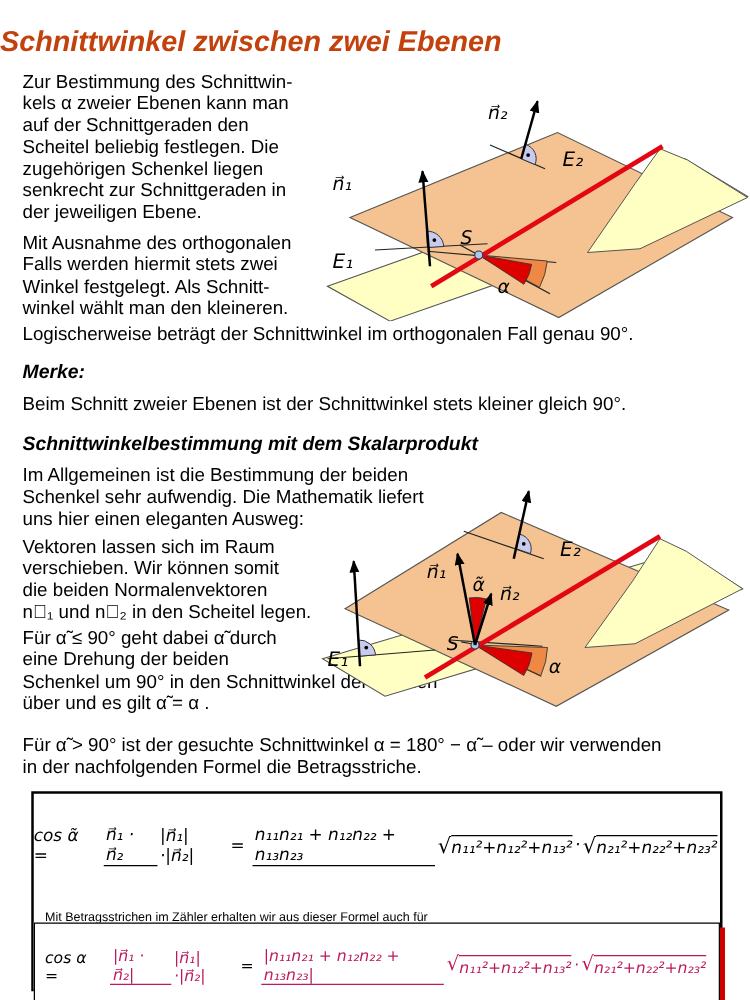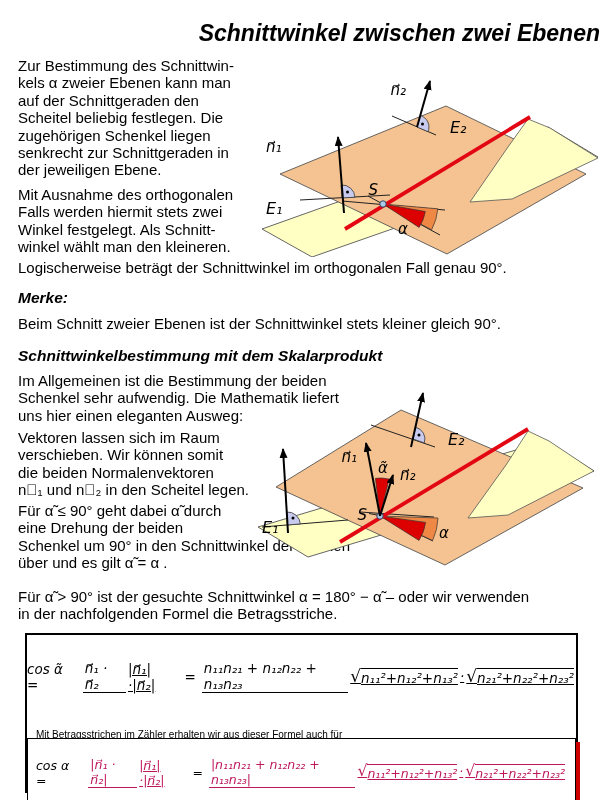--- a/index.html
+++ b/index.html
@@ -1,33 +1,33 @@
 <!DOCTYPE html>
 <html><head>
 <meta charset="utf-8">
 <style>
   html,body{margin:0;padding:0;background:#fff;}
   .page{position:relative;width:600px;height:800px;background:#fff;overflow:hidden;
         font-family:"Liberation Sans",sans-serif;color:#000;}
-  .title{position:absolute;left:0;top:20px;width:100%;text-align:right;
-         font-size:23px;font-weight:bold;font-style:italic;color:#000000;}
+  .title{position:absolute;left:0;top:20px;width:100%;text-align:left;
+         font-size:23px;font-weight:bold;font-style:italic;color:#c2410c;}
   .tblock{position:absolute;font-size:15px;line-height:17.4px;white-space:pre-line;}
   .bi{font-weight:bold;font-style:italic;}
   .diag{position:absolute;}
   .diag text{font-family:"DejaVu Sans",sans-serif;font-style:italic;font-size:15px;fill:#000;}
   .diag text.big{font-size:16px;}
   .math{font-family:"DejaVu Sans",sans-serif;font-style:italic;}
   .fbox{position:absolute;left:25px;top:633px;width:549px;height:156px;
         border:2px solid #000;background:#fff;}
   .fline1{position:absolute;left:9px;top:6px;display:flex;align-items:baseline;gap:7px;font-size:15px;}
   .eqline{position:absolute;left:0;right:0;display:flex;justify-content:center;
           align-items:center;gap:6px;font-size:13.5px;}
   .frac{display:inline-flex;flex-direction:row;align-items:center;line-height:1.2;}
   .frac .num{border-bottom:1px solid currentColor;padding:0 2px;}
-  .frac .den{padding:0 2px;display:inline-flex;align-items:flex-start;gap:2px;text-decoration:underline;}
+  .frac .den{padding:0 2px;display:inline-flex;align-items:flex-start;gap:2px;}
   .sqrt{display:inline-flex;align-items:flex-start;}
   .sqrt .sign{font-size:1.25em;line-height:0.95;font-style:normal;}
   .sqrt .rad{border-top:1px solid currentColor;padding-top:1px;}
   .betrag{position:absolute;left:9px;top:71px;font-size:10px;line-height:17.5px;white-space:pre-line;margin-top:20px;}
   .eq2wrap{position:absolute;left:0;right:0;top:103px;display:flex;justify-content:center;}
   .eq2box{border:1.5px solid #000;box-shadow:4px 4px 0 0 #cf0000;padding:18px 8px;
           display:flex;align-items:center;gap:6px;font-size:12.5px;background:#fff;}
   .blue{color:#be185d;}
 </style>
 </head>

